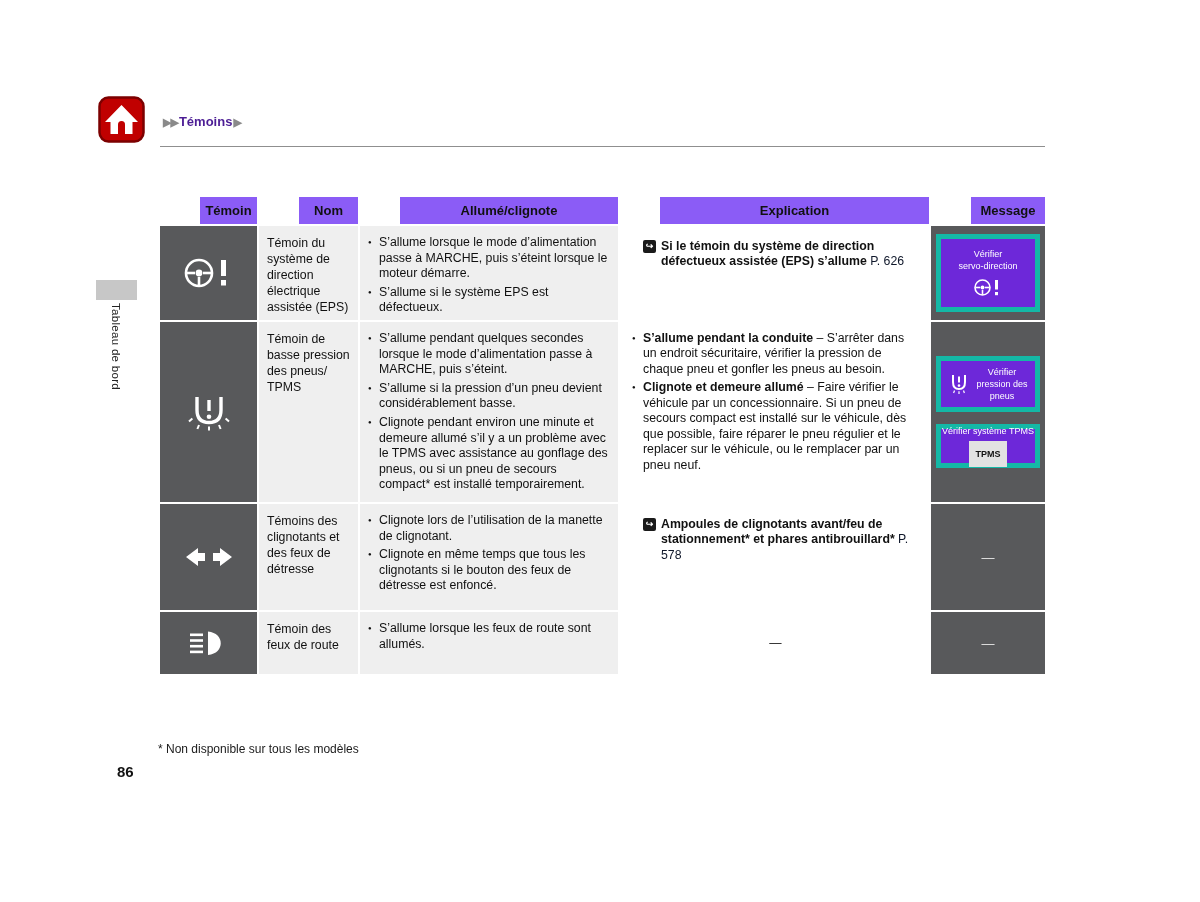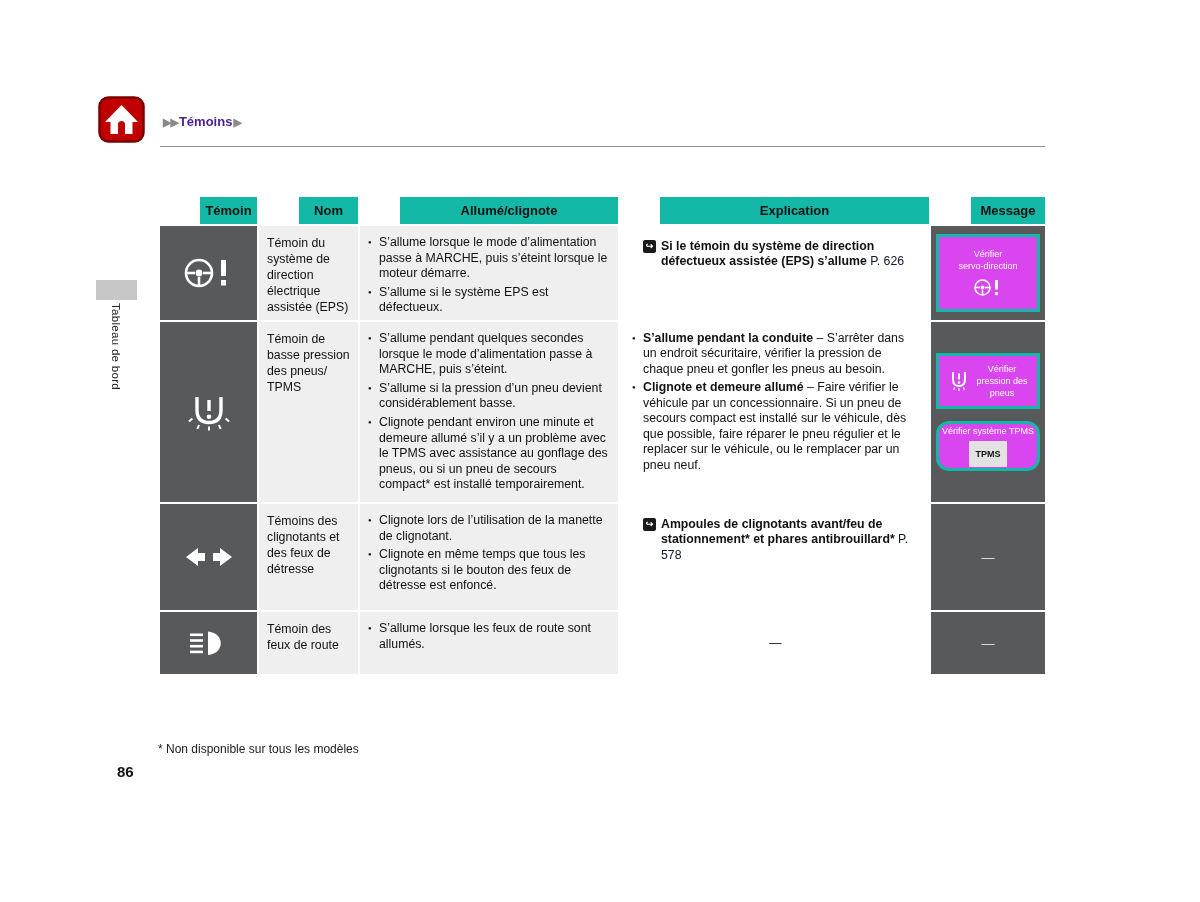--- a/index.html
+++ b/index.html
@@ -15,46 +15,46 @@
   .breadcrumb .bc-label { color:#4c1d95; margin:0 1px; }
   .top-rule { position:absolute; left:160px; top:146px; width:885px; border-top:1px solid #8f8f8f; }
 
   .chapter-tab { position:absolute; left:96px; top:280px; width:41px; height:20px; background:#c7c7c7; }
   .side-label { position:absolute; left:110px; top:303px; writing-mode:vertical-rl; font-size:11.5px; color:#222; letter-spacing:0.3px; }
 
   .manual-table { position:absolute; left:160px; top:197px; width:885px;
     display:grid; grid-template-columns:97px 99px 258px 309px 114px;
     grid-template-rows:27px 94px 180px 106px 62px; gap:2px; background:#ffffff; }
   .cell { overflow:hidden; }
-  .head { background:#14b8a6; display:flex; align-items:center; justify-content:center; font-weight:bold; font-size:13px; color:#111;margin-left:40px; }
+  .head { background:#8b5cf6; display:flex; align-items:center; justify-content:center; font-weight:bold; font-size:13px; color:#111;margin-left:40px; }
   .icon-cell { background:#58595b; display:flex; align-items:center; justify-content:center; }
   .nom-cell { background:#efefef; padding:10px 8px; font-size:12.3px; line-height:1.3; }
   .allume-cell { background:#efefef; padding:9px 8px; font-size:12.3px; line-height:1.27; }
   .expl-cell { background:#ffffff; padding:9px 10px 8px 12px; font-size:12.3px; line-height:1.26; }
   .expl-center { display:flex; align-items:center; justify-content:center; }
   .msg-cell { background:#58595b; display:flex; flex-direction:column; align-items:center; justify-content:center; gap:12px; }
 
   ul.blist { margin:0; padding:0; list-style:none; }
   ul.blist li { position:relative; padding-left:11px; }
   ul.blist li + li { margin-top:3px; }
   ul.blist li::before { content:"●"; position:absolute; left:0; top:4px; font-size:6px; color:#111; }
   .expl-cell ul.blist li::before { top:4px; }
   .lead { font-weight:bold; }
 
   .ref { display:flex; gap:5px; padding-left:11px; margin-top:4px; font-weight:bold; }
   .ref-icon { flex:0 0 13px; height:13px; margin-top:1px; background:#1a1a1a; border-radius:2px;
     color:#fff; display:flex; align-items:center; justify-content:center; font-size:9px; line-height:1; }
   .page-ref { color:#0f172a; font-weight:normal; text-decoration:none; cursor:pointer; }
 
-  .screen { background:#d946ef; border:3px solid #14b8a6; color:#fff;
+  .screen { background:#6d28d9; border:5px solid #14b8a6; color:#fff;
     display:flex; align-items:center; justify-content:center; }
   .screen .txt { font-size:9px; text-align:center; white-space:pre-line; line-height:1.35; }
   .screen-eps { width:104px; height:78px; flex-direction:column; gap:5px; }
   .screen-tire { width:104px; height:56px; flex-direction:row; gap:6px; }
-  .screen-tpms { width:104px; height:50px; flex-direction:column; gap:4px;border-radius:13px; }
+  .screen-tpms { width:104px; height:44px; flex-direction:column; gap:4px; }
   .tpms-badge { background:#e2e2e2; color:#111; font-size:9px; font-weight:bold; padding:8px 6px; }
   .dash-dark { color:#eaeaea; font-size:13px; }
 
   .page-number { position:absolute; left:117px; top:763px; font-size:15px; font-weight:bold; }
   .footnote { position:absolute; left:158px; top:742px; font-size:12px; color:#1a1a1a; }
 </style>
 </head>
 <body>
 
 <div class="home-btn">

